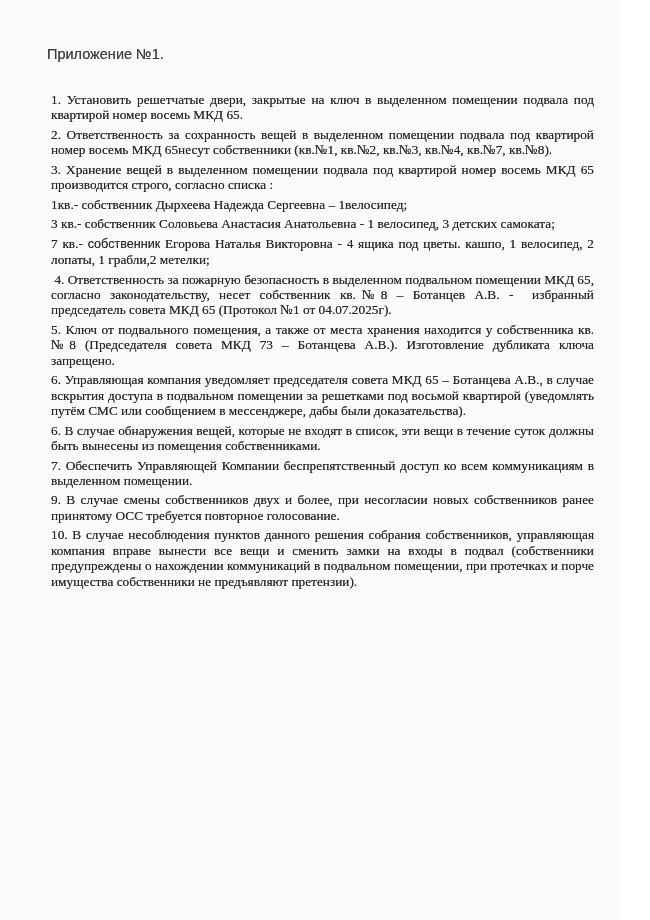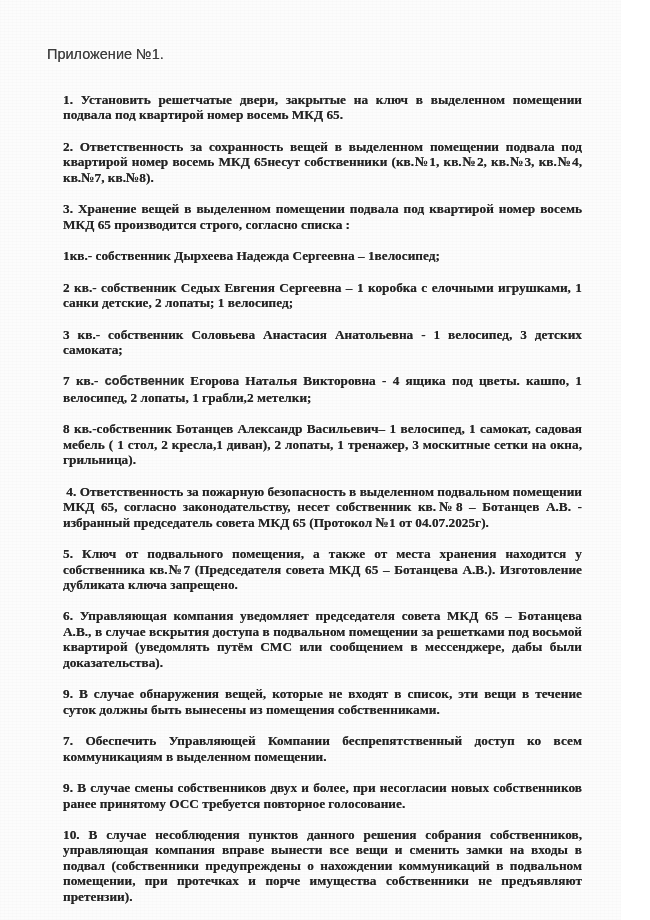--- a/index.html
+++ b/index.html
@@ -30,46 +30,43 @@
     color: #3d3d3d;
     text-shadow: 0 0 0.6px rgba(60,60,60,0.75);
   }
   .doc-body {
     font-size: 13.3px;
     line-height: 15.45px;
     text-align: justify;
     text-shadow: 0 0 0.55px rgba(40,40,40,0.65);
   }
   .doc-body p {
-    margin: 16px;
+    margin: 4px;
     white-space: pre-wrap;
-    font-weight: bold;
   }
   .sans {
     font-family: "Liberation Sans", sans-serif;
     font-size: 12.6px;
     color: #2e2e2e;
   }
 </style>
 </head>
 <body>
 
 <div class="page">
   <h1 class="doc-title">Приложение №1.</h1>
 
   <div class="doc-body">
     <p>1. Установить решетчатые двери, закрытые на ключ в выделенном помещении подвала под квартирой номер восемь МКД 65.</p>
     <p>2. Ответственность за сохранность вещей в выделенном помещении подвала под квартирой номер восемь МКД 65несут собственники (кв.№1, кв.№2, кв.№3, кв.№4, кв.№7, кв.№8).</p>
     <p>3. Хранение вещей в выделенном помещении подвала под квартирой номер восемь МКД 65 производится строго, согласно списка :</p>
     <p>1кв.- собственник Дырхеева Надежда Сергеевна – 1велосипед;</p>
-    <p>2 кв.- собственник Седых Евгения Сергеевна – 1 коробка с елочными игрушками, 1 санки детские, 2 лопаты; 1 велосипед;</p>
     <p>3 кв.- собственник Соловьева Анастасия Анатольевна - 1 велосипед, 3 детских самоката;</p>
     <p><span>7 кв.- </span><span class="sans">собственник</span><span> Егорова Наталья Викторовна - 4 ящика под цветы. кашпо, 1 велосипед, 2 лопаты, 1 грабли,2 метелки;</span></p>
-    <p>8 кв.-собственник Ботанцев Александр Васильевич– 1 велосипед, 1 самокат, садовая мебель ( 1 стол, 2 кресла,1 диван), 2 лопаты, 1 тренажер, 3 москитные сетки на окна, грильница).</p>
     <p> 4. Ответственность за пожарную безопасность в выделенном подвальном помещении МКД 65, согласно законодательству, несет собственник кв.№8 – Ботанцев А.В. -  избранный председатель совета МКД 65 (Протокол №1 от 04.07.2025г).</p>
-    <p>5. Ключ от подвального помещения, а также от места хранения находится у собственника кв.№7 (Председателя совета МКД 65 – Ботанцева А.В.). Изготовление дубликата ключа запрещено.</p>
+    <p>5. Ключ от подвального помещения, а также от места хранения находится у собственника кв.№8 (Председателя совета МКД 73 – Ботанцева А.В.). Изготовление дубликата ключа запрещено.</p>
     <p>6. Управляющая компания уведомляет председателя совета МКД 65 – Ботанцева А.В., в случае вскрытия доступа в подвальном помещении за решетками под восьмой квартирой (уведомлять путём СМС или сообщением в мессенджере, дабы были доказательства).</p>
-    <p>9. В случае обнаружения вещей, которые не входят в список, эти вещи в течение суток должны быть вынесены из помещения собственниками.</p>
+    <p>6. В случае обнаружения вещей, которые не входят в список, эти вещи в течение суток должны быть вынесены из помещения собственниками.</p>
     <p>7. Обеспечить Управляющей Компании беспрепятственный доступ ко всем коммуникациям в выделенном помещении.</p>
     <p>9. В случае смены собственников двух и более, при несогласии новых собственников ранее принятому ОСС требуется повторное голосование.</p>
     <p>10. В случае несоблюдения пунктов данного решения собрания собственников, управляющая компания вправе вынести все вещи и сменить замки на входы в подвал (собственники предупреждены о нахождении коммуникаций в подвальном помещении, при протечках и порче имущества собственники не предъявляют претензии).</p>
   </div>
 </div>
 
 </body></html>

